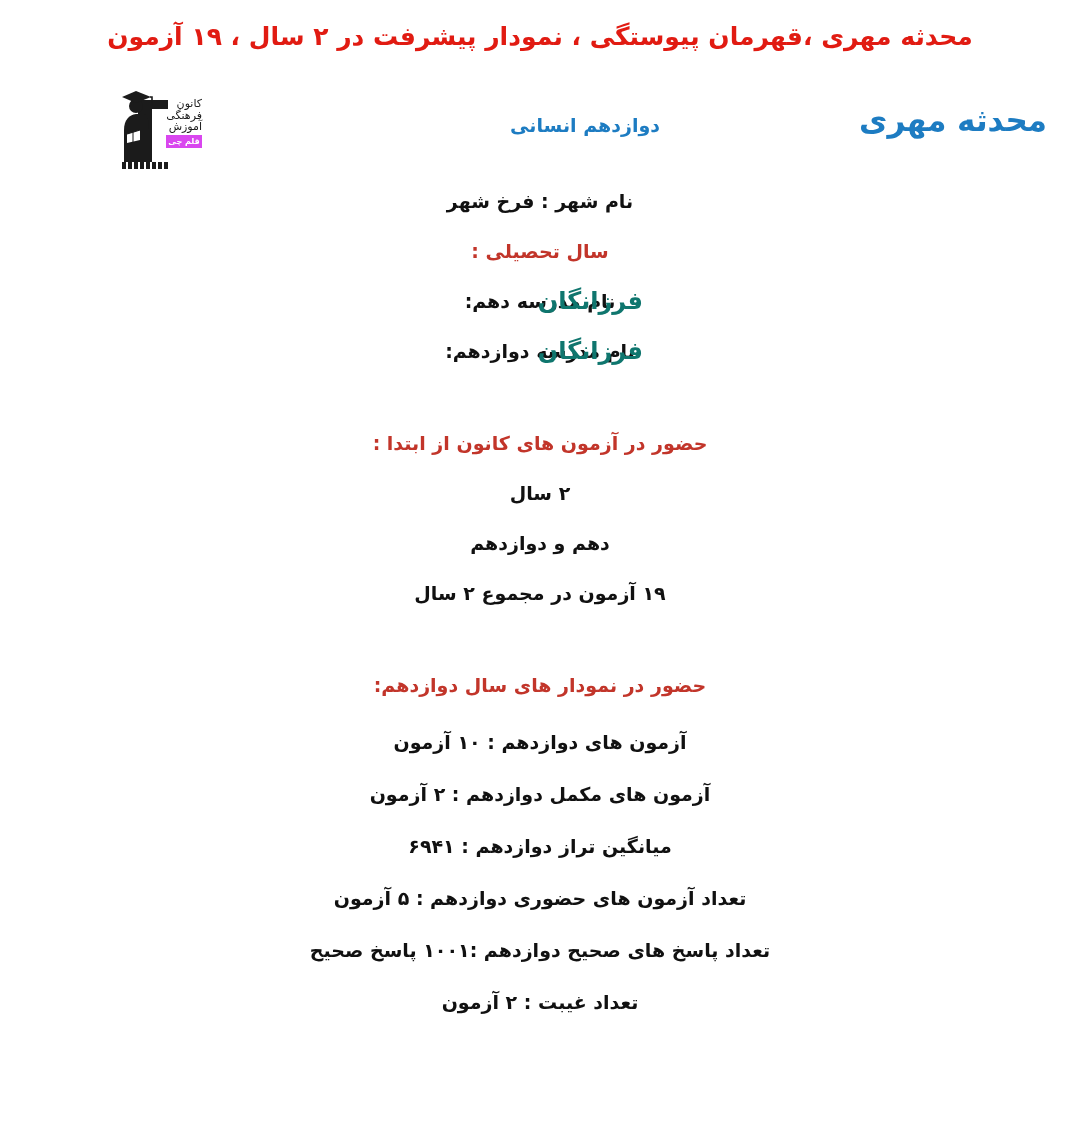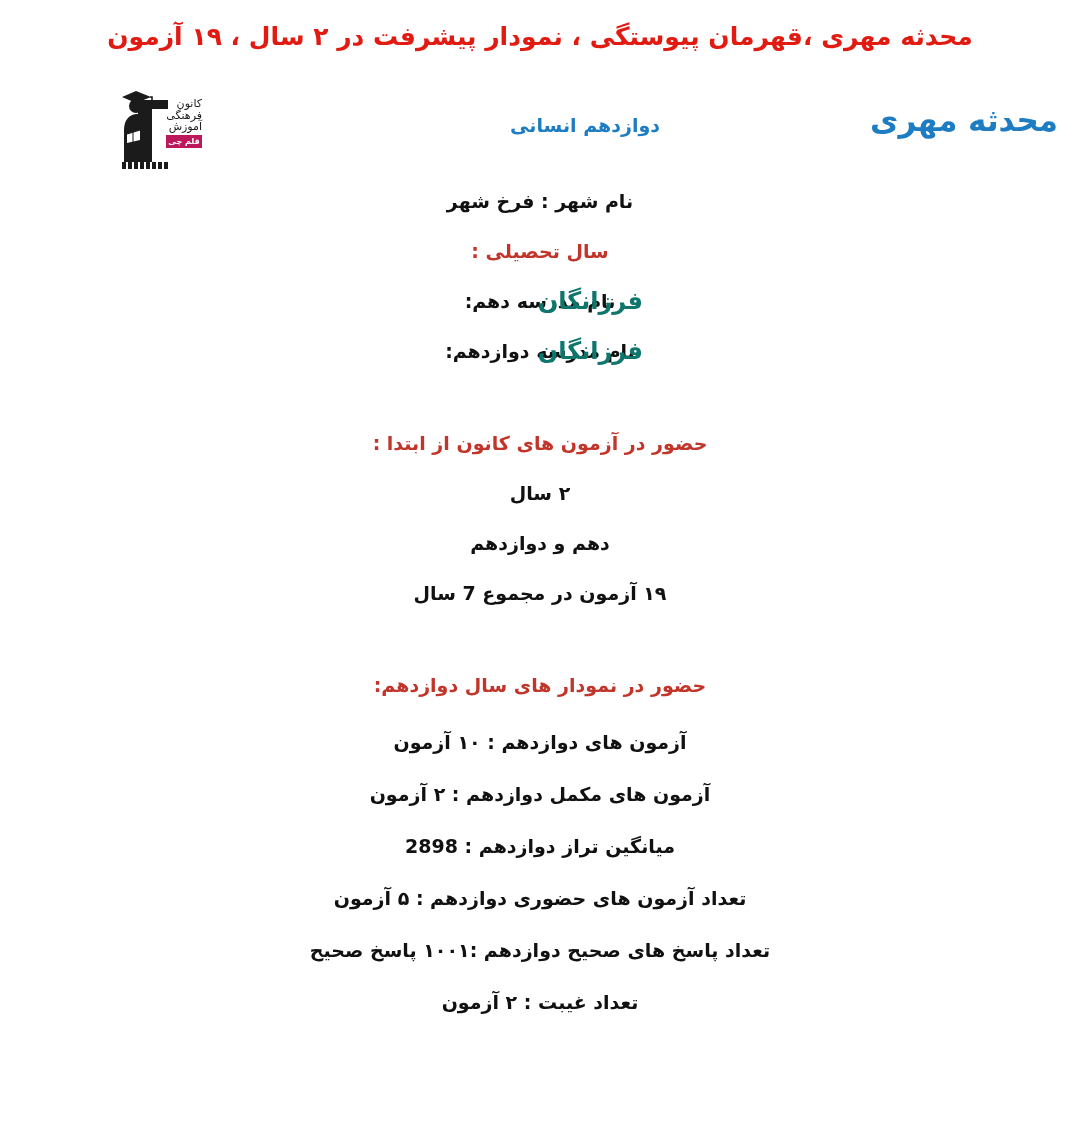--- a/index.html
+++ b/index.html
@@ -64,34 +64,34 @@
     display: block;
     font-size: 11px;
     font-weight: normal;
     color: #1b1b1b;
     line-height: 11.5px;
     letter-spacing: -0.3px;
   }
   .logo-badge {
     display: block;
     margin-top: 2px;
-    background: #be185d;
+    background: #d946ef;
     color: #ffffff;
     font-size: 8px;
     font-weight: bold;
     line-height: 13px;
     text-align: center;
     padding: 0 2px;
   }
 
   
   .student-name {
     position: absolute;
     top: 100px;
-    right: 22px;
+    right: 33px;
     color: #1d7cc2;
     font-size: 31px;
     font-weight: bold;
     line-height: 40px;
     white-space: nowrap;
   }
   .student-grade {
     position: absolute;
     top: 112px;
     right: 420px;
@@ -212,36 +212,36 @@
   <div class="row">
     <span class="label red">حضور در آزمون های کانون از ابتدا :</span>
   </div>
   <div class="row">
     <span class="label">۲ سال</span>
   </div>
   <div class="row">
     <span class="label">دهم و دوازدهم</span>
   </div>
   <div class="row">
-    <span class="label">۱۹ آزمون در مجموع 7 سال</span>
+    <span class="label">۱۹ آزمون در مجموع ۲ سال</span>
   </div>
 
   <div class="spacer-lg"></div>
 
   <div class="row">
     <span class="label red">حضور در نمودار های سال دوازدهم:</span>
   </div>
   <div class="row tight">
     <span class="label">آزمون های دوازدهم : ۱۰ آزمون</span>
   </div>
   <div class="row tight">
     <span class="label">آزمون های مکمل دوازدهم : ۲ آزمون</span>
   </div>
   <div class="row tight">
-    <span class="label">میانگین تراز دوازدهم : 2898</span>
+    <span class="label">میانگین تراز دوازدهم : ۶۹۴۱</span>
   </div>
   <div class="row tight">
     <span class="label">تعداد آزمون های حضوری دوازدهم : ۵ آزمون</span>
   </div>
   <div class="row tight">
     <span class="label">تعداد پاسخ های صحیح دوازدهم :۱۰۰۱ پاسخ صحیح</span>
   </div>
   <div class="row tight">
     <span class="label">تعداد غیبت : ۲ آزمون</span>
   </div>

